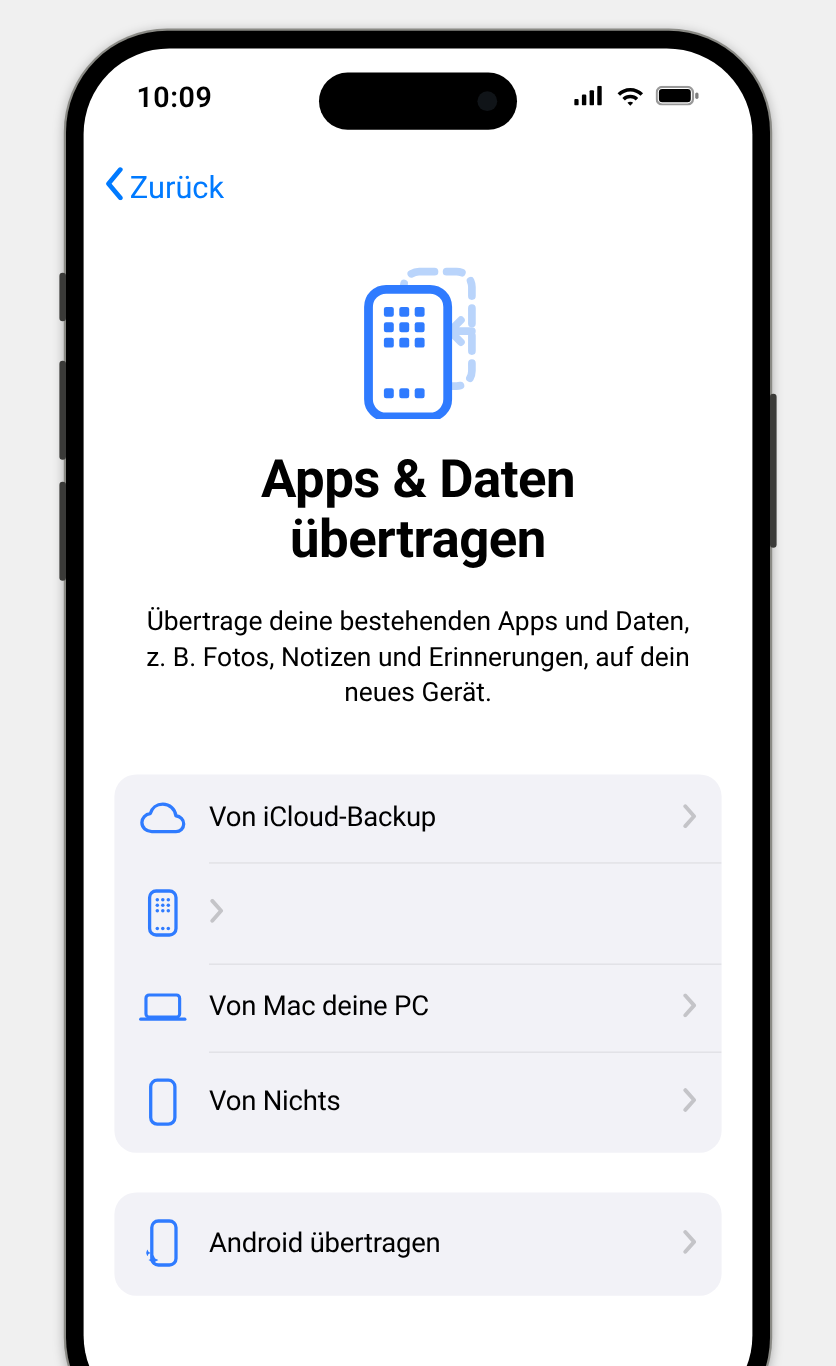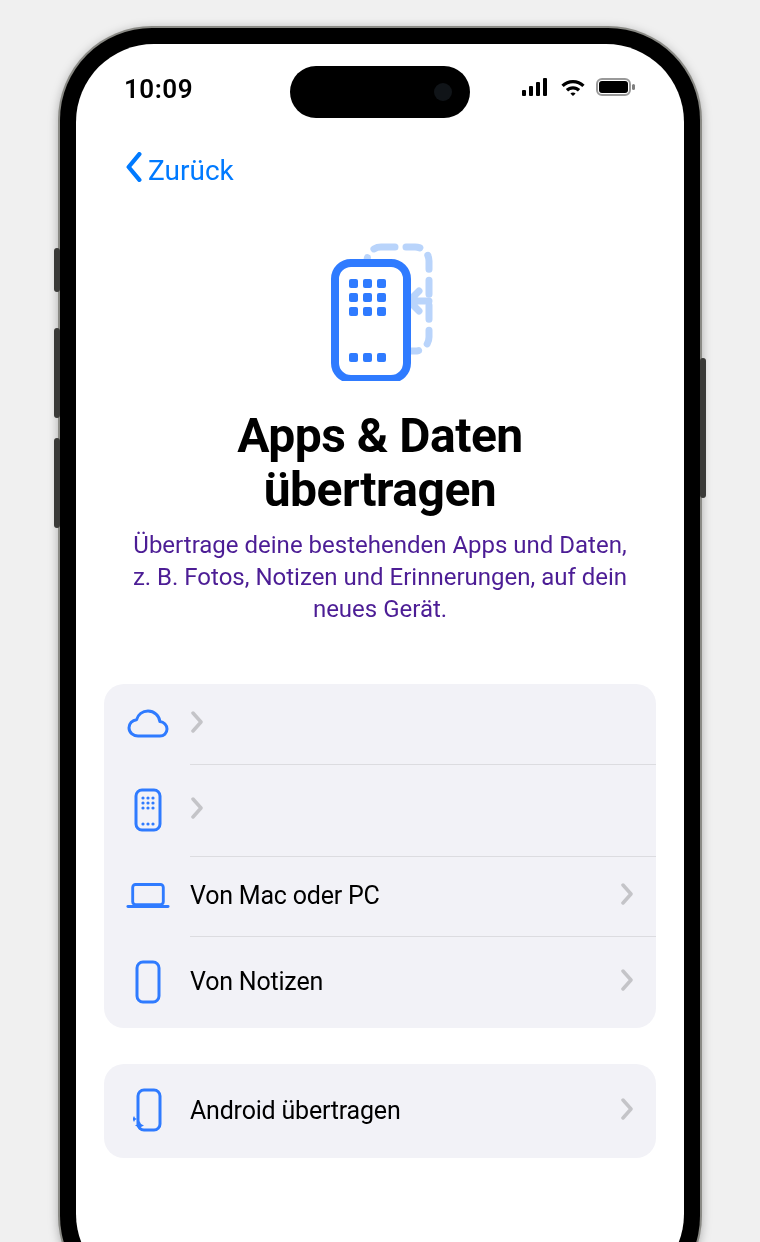--- a/index.html
+++ b/index.html
@@ -95,42 +95,41 @@
     }
     .nav-back {
       display: flex;
       align-items: center;
       gap: 4px;
       padding: 8px 18px;
       color: #007aff;
       font-size: 28px;
       width: fit-content;
       cursor: pointer;
-      margin-left: 30px;
     }
     .hero {
       text-align: center;
       padding: 44px 48px 0;
     }
     .hero-icon {
       margin: 0 auto 28px;
       width: 150px;
       height: 140px;
     }
     .hero-title {
       font-size: 48px;
       font-weight: 700;
       line-height: 1.12;
       letter-spacing: -0.5px;
-      margin-bottom: 12px;
+      margin-bottom: 32px;
     }
     .hero-sub {
       font-size: 24px;
       line-height: 1.35;
-      color: #4c1d95;
+      color: #000000;
       padding: 0 4px;
     }
     .options {
       margin: 58px 28px 0;
       background: #f2f2f7;
       border-radius: 20px;
       overflow: hidden;
     }
     .option-row {
       display: flex;
@@ -242,20 +241,21 @@
           <p class="hero-sub">Übertrage deine bestehenden Apps und Daten, z. B. Fotos, Notizen und Erinnerungen, auf dein neues Gerät.</p>
         </div>
 
         <div class="options">
           <div class="option-row">
             <span class="option-icon">
               <svg width="44" height="32" viewBox="0 0 44 32">
                   <path d="M34 28H12c-5 0-9-3.5-9-8.2 0-4.3 3.3-7.7 7.6-8.1C12 6.5 16.5 3 22 3c6.2 0 11.3 4.6 11.9 10.6 4 .4 7.1 3.6 7.1 7.5 0 4-3.2 6.9-7 6.9z" fill="none" stroke="#2f7bff" stroke-width="3" stroke-linejoin="round"></path>
                 </svg>
             </span>
+            <span class="option-label">Von iCloud-Backup</span>
             <span class="chevron">
               <svg width="14" height="22" viewBox="0 0 14 22">
                   <path d="M3 2l8 9-8 9" fill="none" stroke="#c4c4c8" stroke-width="3.5" stroke-linecap="round" stroke-linejoin="round"></path>
                 </svg>
             </span>
           </div>
 
           <div class="option-row">
             <span class="option-icon">
               <svg width="28" height="44" viewBox="0 0 28 44">
@@ -283,35 +283,35 @@
             </span>
           </div>
 
           <div class="option-row">
             <span class="option-icon">
               <svg width="46" height="32" viewBox="0 0 46 32">
                   <rect x="7" y="4" width="32" height="21" rx="3" fill="none" stroke="#2f7bff" stroke-width="3"></rect>
                   <path d="M2 27h42" stroke="#2f7bff" stroke-width="3" stroke-linecap="round"></path>
                 </svg>
             </span>
-            <span class="option-label">Von Mac oder PC</span>
+            <span class="option-label">Von Mac deine PC</span>
             <span class="chevron">
               <svg width="14" height="22" viewBox="0 0 14 22">
                   <path d="M3 2l8 9-8 9" fill="none" stroke="#c4c4c8" stroke-width="3.5" stroke-linecap="round" stroke-linejoin="round"></path>
                 </svg>
             </span>
           </div>
 
           <div class="option-row">
             <span class="option-icon">
               <svg width="26" height="44" viewBox="0 0 26 44">
                   <rect x="2" y="2" width="22" height="40" rx="6" fill="none" stroke="#2f7bff" stroke-width="3"></rect>
                 </svg>
             </span>
-            <span class="option-label">Von Notizen</span>
+            <span class="option-label">Von Nichts</span>
             <span class="chevron">
               <svg width="14" height="22" viewBox="0 0 14 22">
                   <path d="M3 2l8 9-8 9" fill="none" stroke="#c4c4c8" stroke-width="3.5" stroke-linecap="round" stroke-linejoin="round"></path>
                 </svg>
             </span>
           </div>
         </div>
 
         <div class="options second">
           <div class="option-row">

